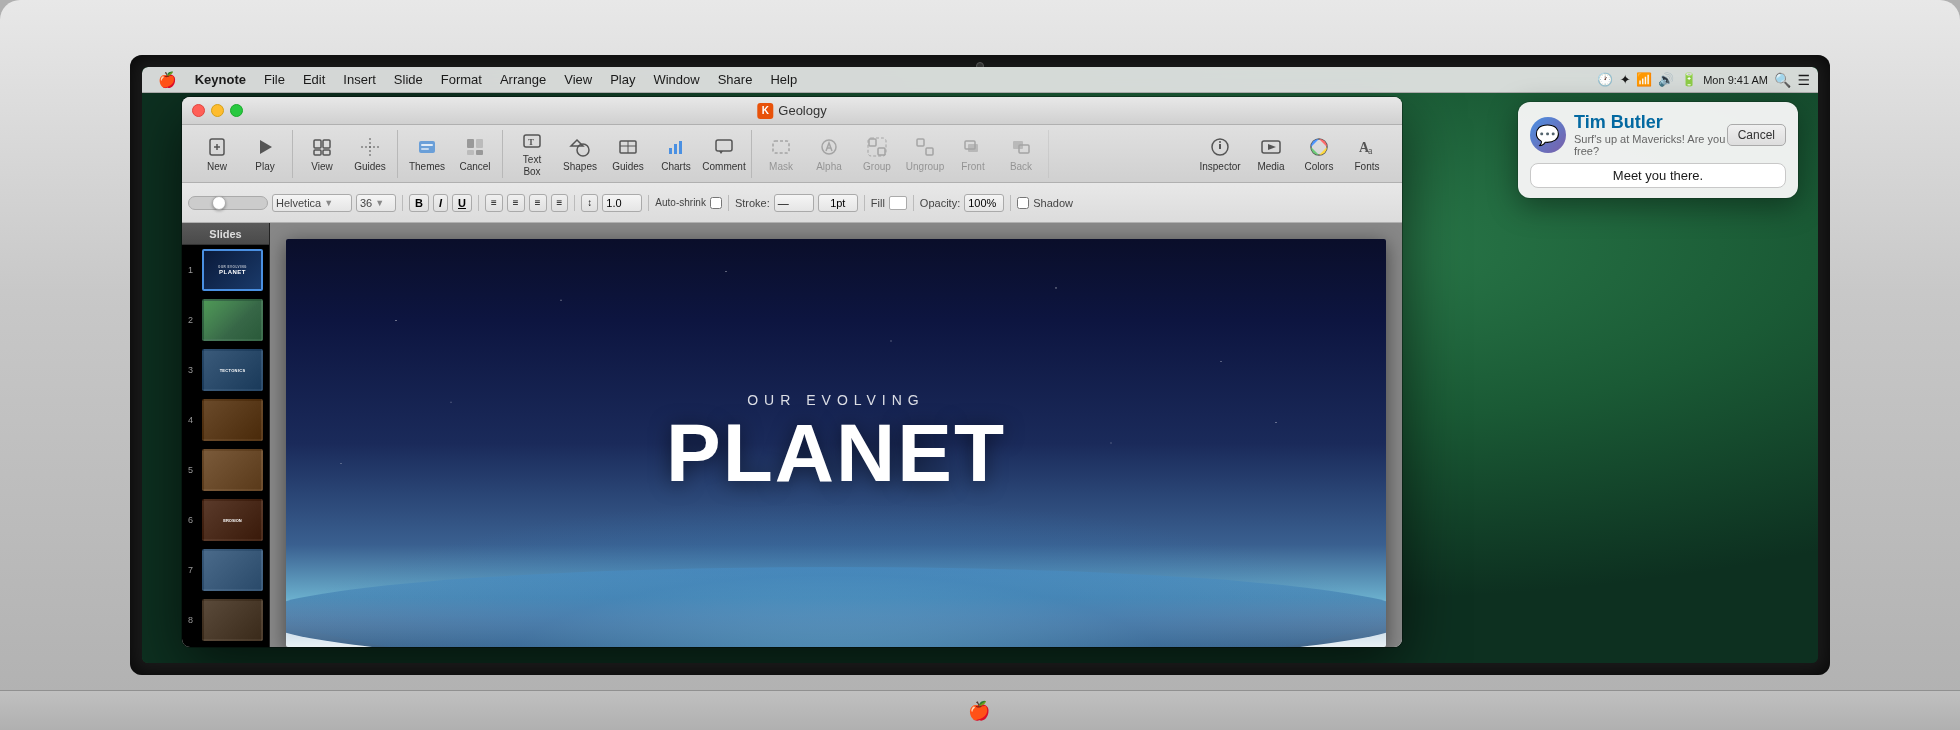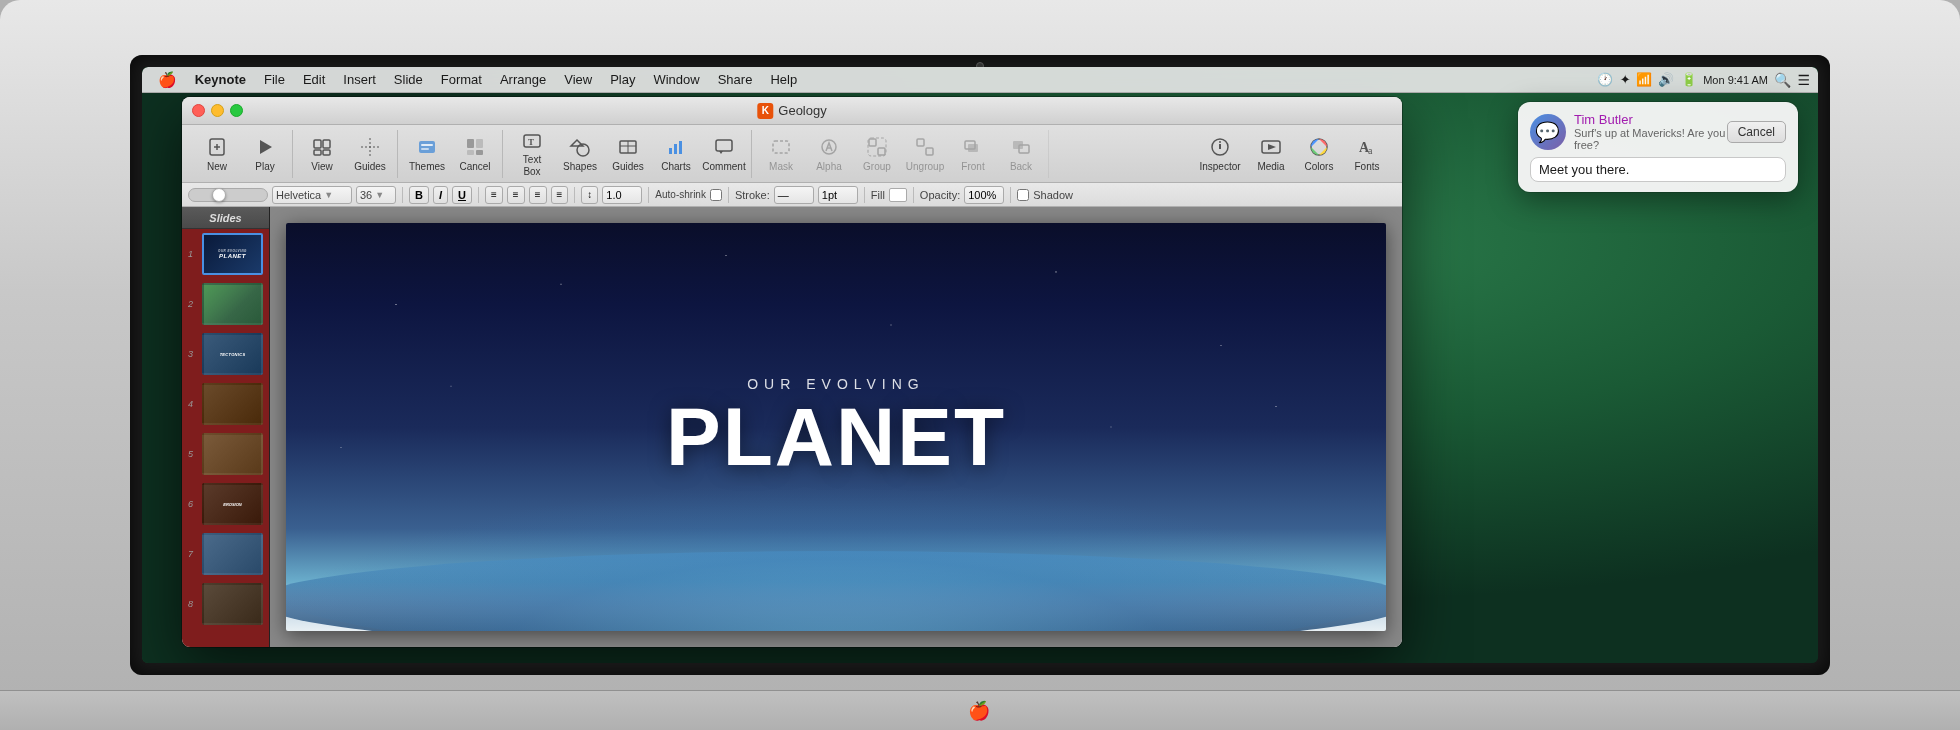--- a/index.html
+++ b/index.html
@@ -209,21 +209,21 @@
 
     .toolbar-btn .tb-label {
       font-size: 10px;
       color: #333;
       text-align: center;
       line-height: 1.2;
     }
 
     
     .format-bar {
-      height: 24px;
+      height: 40px;
       background: linear-gradient(180deg, #e8e8e8 0%, #dcdcdc 100%);
       border-bottom: 1px solid #b0b0b0;
       display: flex;
       align-items: center;
       padding: 1px 6px;
       gap: 4px;
       font-size: 11px;
     }
 
     .fb-slider {
@@ -288,25 +288,24 @@
 
     
     .main-area {
       display: flex;
       height: calc(100% - 28px - 58px - 24px);
     }
 
     
     .slides-panel {
       width: 88px;
-      background: #7f1d1d;
+      background: #000000;
       border-right: 1px solid #222;
       overflow-y: auto;
       flex-shrink: 0;
-      font-style: italic;
     }
 
     .slides-header {
       height: 22px;
       background: linear-gradient(180deg, #5a5a5a 0%, #4a4a4a 100%);
       border-bottom: 1px solid #333;
       display: flex;
       align-items: center;
       justify-content: center;
       font-size: 11px;
@@ -476,23 +475,23 @@
       font-weight: bold;
       flex-shrink: 0;
       margin-right: 8px;
     }
 
     .notif-info {
       flex: 1;
     }
 
     .notif-name {
-      font-size: 13px;
-      font-weight: 400;
-      color: #a21caf;
+      font-size: 18px;
+      font-weight: 700;
+      color: #0369a1;
     }
 
     .notif-message-preview {
       font-size: 12px;
       color: #666;
     }
 
     .notif-cancel {
       padding: 3px 10px;
       background: linear-gradient(180deg, #f0f0f0 0%, #ddd 100%);
@@ -513,20 +512,21 @@
       margin-top: 6px;
     }
 
     .notif-input {
       flex: 1;
       border: none;
       outline: none;
       font-size: 13px;
       color: #1a1a1a;
       background: transparent;
+      text-align: center;
     }
 
     
     .thumb-1 { background: linear-gradient(135deg, #0a1a3a 0%, #1a3a6a 100%); }
     .thumb-2 { background: linear-gradient(135deg, #4a7a5a 0%, #2a5a3a 100%); }
     .thumb-3 { background: linear-gradient(135deg, #3a5a7a 0%, #1a3a5a 100%); }
     .thumb-4 { background: linear-gradient(135deg, #6a4a2a 0%, #4a2a0a 100%); }
     .thumb-5 { background: linear-gradient(135deg, #7a5a3a 0%, #5a3a1a 100%); }
     .thumb-6 { background: linear-gradient(135deg, #5a3a2a 0%, #3a1a0a 100%); }
     .thumb-7 { background: linear-gradient(135deg, #4a6a8a 0%, #2a4a6a 100%); }
@@ -885,21 +885,21 @@
                 <span>1.0</span>
               </div>
             <div class="fb-divider"></div>
             <span class="fb-text" style="font-size:10px;">Auto-shrink</span>
             <input type="checkbox" style="width: 12px; height: 12px;">
             <div class="fb-divider"></div>
             <span class="fb-text">Stroke:</span>
             <div class="fb-select" style="width:40px;">
                 <span>—</span>
               </div>
-            <div class="fb-select" style="width:24px;">
+            <div class="fb-select" style="width:24px;justify-content:center;">
                 <span>1pt</span>
               </div>
             <div class="fb-divider"></div>
             <span class="fb-text">Fill</span>
             <div style="width:18px; height:14px; background:white; border:1px solid #aaa; border-radius:2px;"></div>
             <div class="fb-divider"></div>
             <span class="fb-text">Opacity:</span>
             <div class="fb-select" style="width:35px;">
                 <span>100%</span>
               </div>

